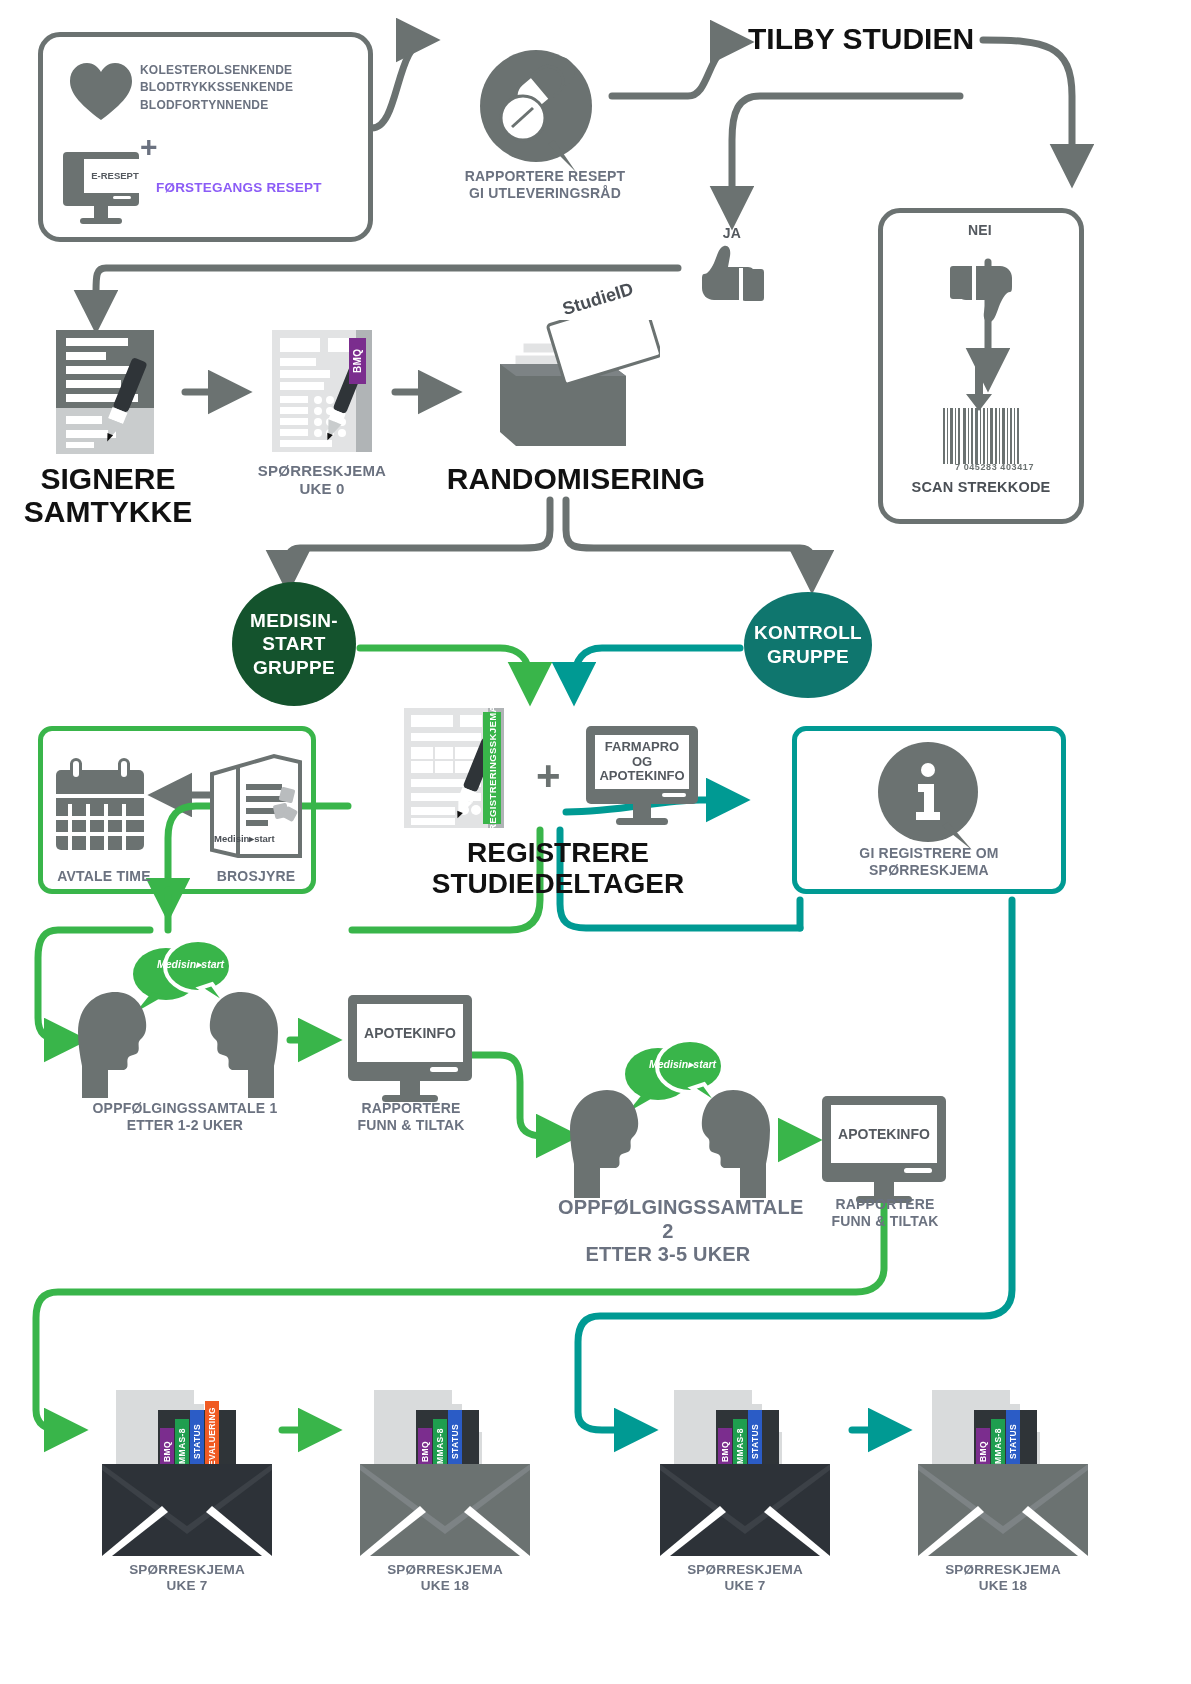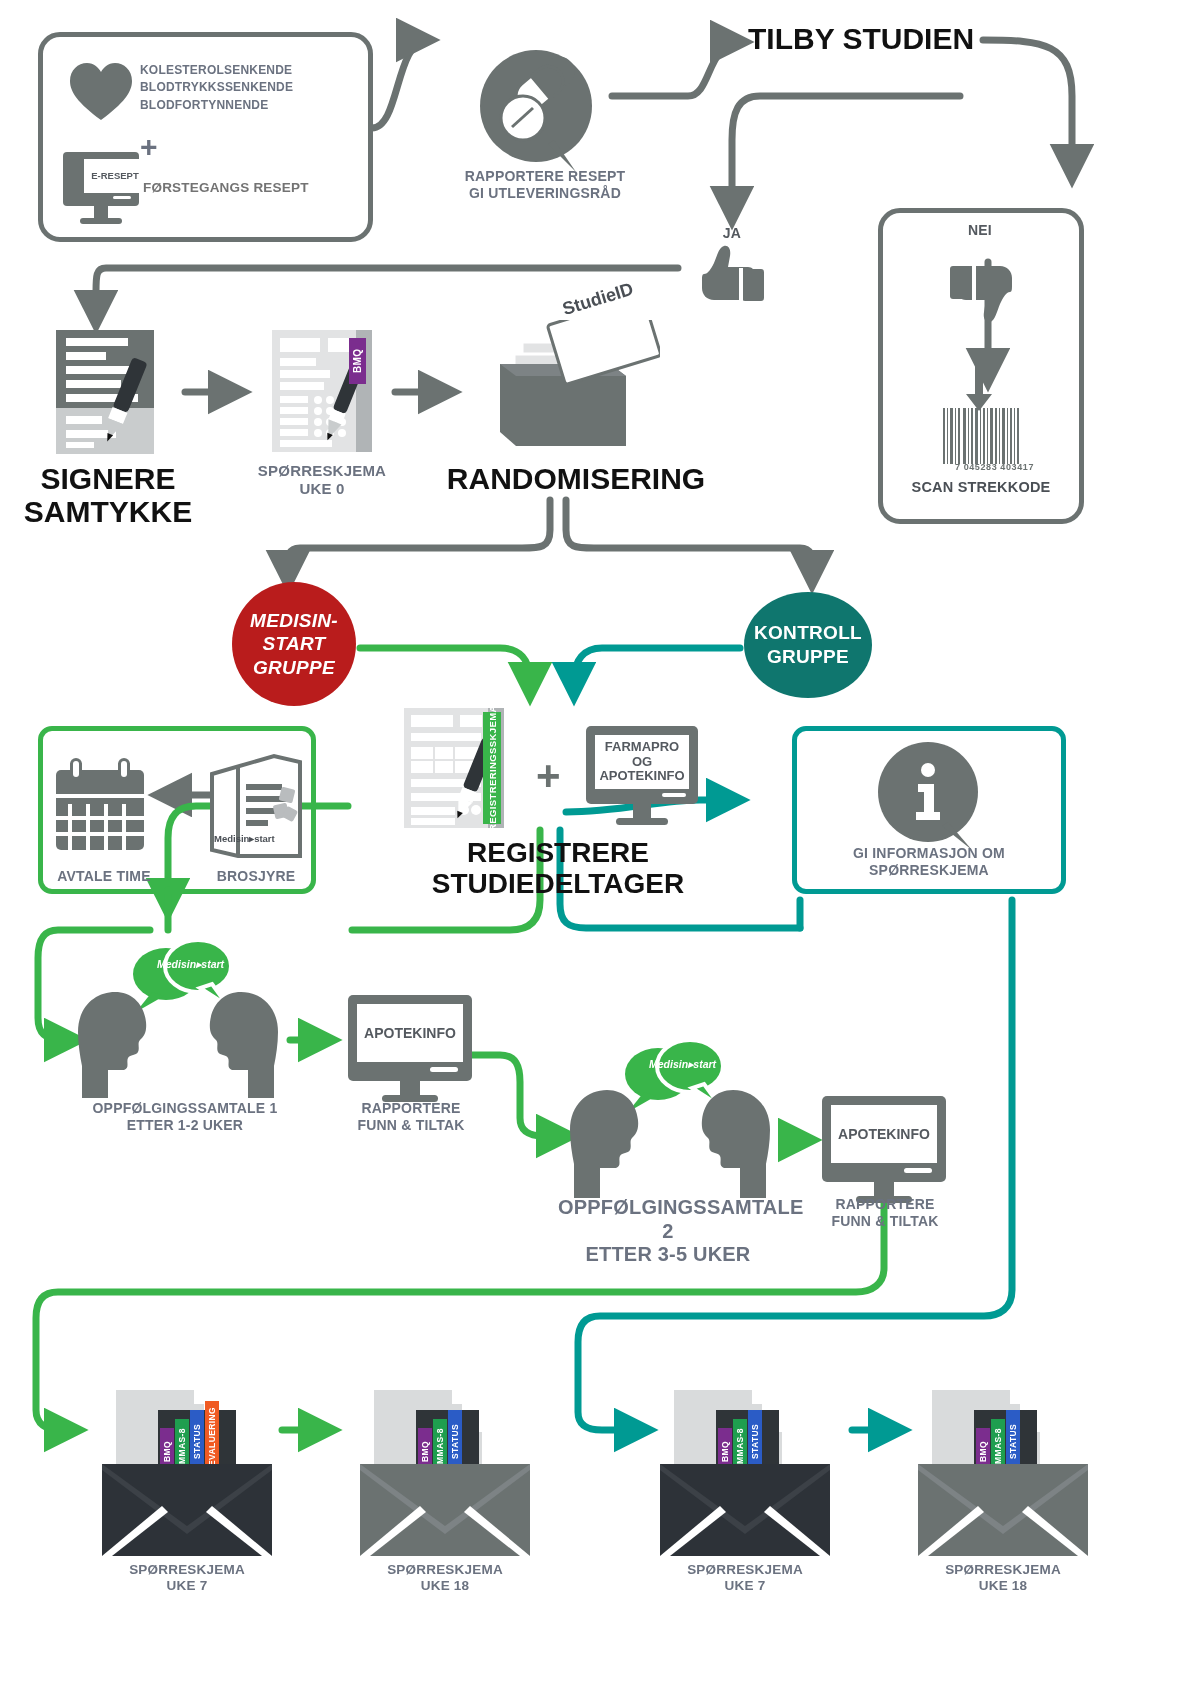--- a/index.html
+++ b/index.html
@@ -92,21 +92,21 @@
   <div class="mon" style="left:63px;top:152px;">
     <div style="position:absolute;left:0;top:0;width:76px;height:54px;background:#6b7271;border-radius:4px;"></div>
     <div class="monscreen" style="left:21px;top:7px;width:62px;height:34px;font-size:9.5px;">
       <span>E-RESEPT</span>
     </div>
     <div style="position:absolute;left:50px;top:44px;width:18px;height:3px;background:#fff;
                 border-radius:2px;"></div>
     <div style="position:absolute;left:31px;top:54px;width:14px;height:12px;background:#6b7271;"></div>
     <div style="position:absolute;left:17px;top:66px;width:42px;height:6px;background:#6b7271;border-radius:3px;"></div>
   </div>
-  <div class="abs" style="left:143px;top:180px;color:#737373;font-weight:bold;font-size:13.5px;letter-spacing:.2px;">FØRSTEGANGS RESEPT</div>
+  <div class="abs" style="left:156px;top:180px;color:#8b5cf6;font-weight:bold;font-size:13.5px;letter-spacing:.2px;">FØRSTEGANGS RESEPT</div>
 
   <svg class="abs" style="left:478px;top:48px;" width="120" height="125" viewBox="0 0 120 125">
     <circle cx="58" cy="58" r="56" fill="#6b7271"></circle>
     <path d="M70,96 L98,124 L76,92 Z" fill="#6b7271"></path>
     <g transform="rotate(-40 62 44)">
       <rect x="38" y="26" width="52" height="30" rx="15" fill="#fff"></rect>
       <path d="M64,26 L90,26 A15,15 0 0 1 90,56 L64,56 Z" fill="#6b7271"></path>
       <rect x="38" y="26" width="52" height="30" rx="15" fill="none" stroke="#6b7271" stroke-width="3"></rect>
     </g>
     <circle cx="45" cy="70" r="22" fill="#fff" stroke="#6b7271" stroke-width="3"></circle>
@@ -239,21 +239,21 @@
     <path d="M8,44 L118,44 L134,56 L134,126 L24,126 L8,112 Z" fill="#6b7271"></path>
     <path d="M8,44 L118,44 L134,56 L24,56 Z" fill="#7d8385"></path>
     <g transform="rotate(-17 110 20)">
       <rect x="62" y="-10" width="100" height="62" rx="3" fill="#fff" stroke="#6b7271" stroke-width="3"></rect>
     </g>
   </svg>
   <div class="abs" style="left:560px;top:300px;color:#4a4f55;font-weight:bold;font-size:18px;
               transform:rotate(-17deg);transform-origin:left top;">StudieID</div>
   <div class="lbl big" style="left:436px;top:462px;width:280px;">RANDOMISERING</div>
 
-  <div class="circle" style="left:232px;top:582px;width:124px;height:124px;background:#b91c1c;font-style:italic;">
+  <div class="circle" style="left:232px;top:582px;width:124px;height:124px;background:#14532d;">
     <div>
       <div>MEDISIN-</div>
       <div>START</div>
       <div>GRUPPE</div>
     </div>
   </div>
   <div class="circle" style="left:744px;top:592px;width:128px;height:106px;background:#0f766e;">
     <div>
       <div>KONTROLL</div>
       <div>GRUPPE</div>
@@ -347,21 +347,21 @@
   <div class="lbl" style="left:194px;top:868px;width:124px;font-size:14px;">BROSJYRE</div>
 
   <div class="tbox" style="left:792px;top:726px;width:274px;height:168px;"></div>
   <svg class="abs" style="left:876px;top:742px;" width="110" height="110" viewBox="0 0 110 110">
     <circle cx="52" cy="50" r="50" fill="#6b7271"></circle>
     <path d="M66,84 L96,108 L72,80 Z" fill="#6b7271"></path>
     <circle cx="52" cy="28" r="7" fill="#fff"></circle>
     <path d="M42,42 L58,42 L58,70 L64,70 L64,78 L40,78 L40,70 L48,70 L48,50 L42,50 Z" fill="#fff"></path>
   </svg>
   <div class="lbl" style="left:806px;top:845px;width:246px;font-size:14px;">
-    <div>GI INFORMASJON OM</div>
+    <div>GI REGISTRERE OM</div>
     <div>SPØRRESKJEMA</div>
   </div>
 
   <svg class="abs" style="left:128px;top:936px;" width="110" height="82" viewBox="0 0 110 82">
     <ellipse cx="38" cy="38" rx="33" ry="26" fill="#39b54a"></ellipse>
     <path d="M24,56 L8,76 L36,60 Z" fill="#39b54a"></path>
     <ellipse cx="70" cy="30" rx="33" ry="26" fill="#39b54a" stroke="#fff" stroke-width="4"></ellipse>
     <path d="M84,48 L100,70 L72,52 Z" fill="#39b54a" stroke="#fff" stroke-width="4"></path>
   </svg>
   <div class="bubbletxt" style="left:157px;top:958px;font-size:10.5px;">Medisin▸start</div>

